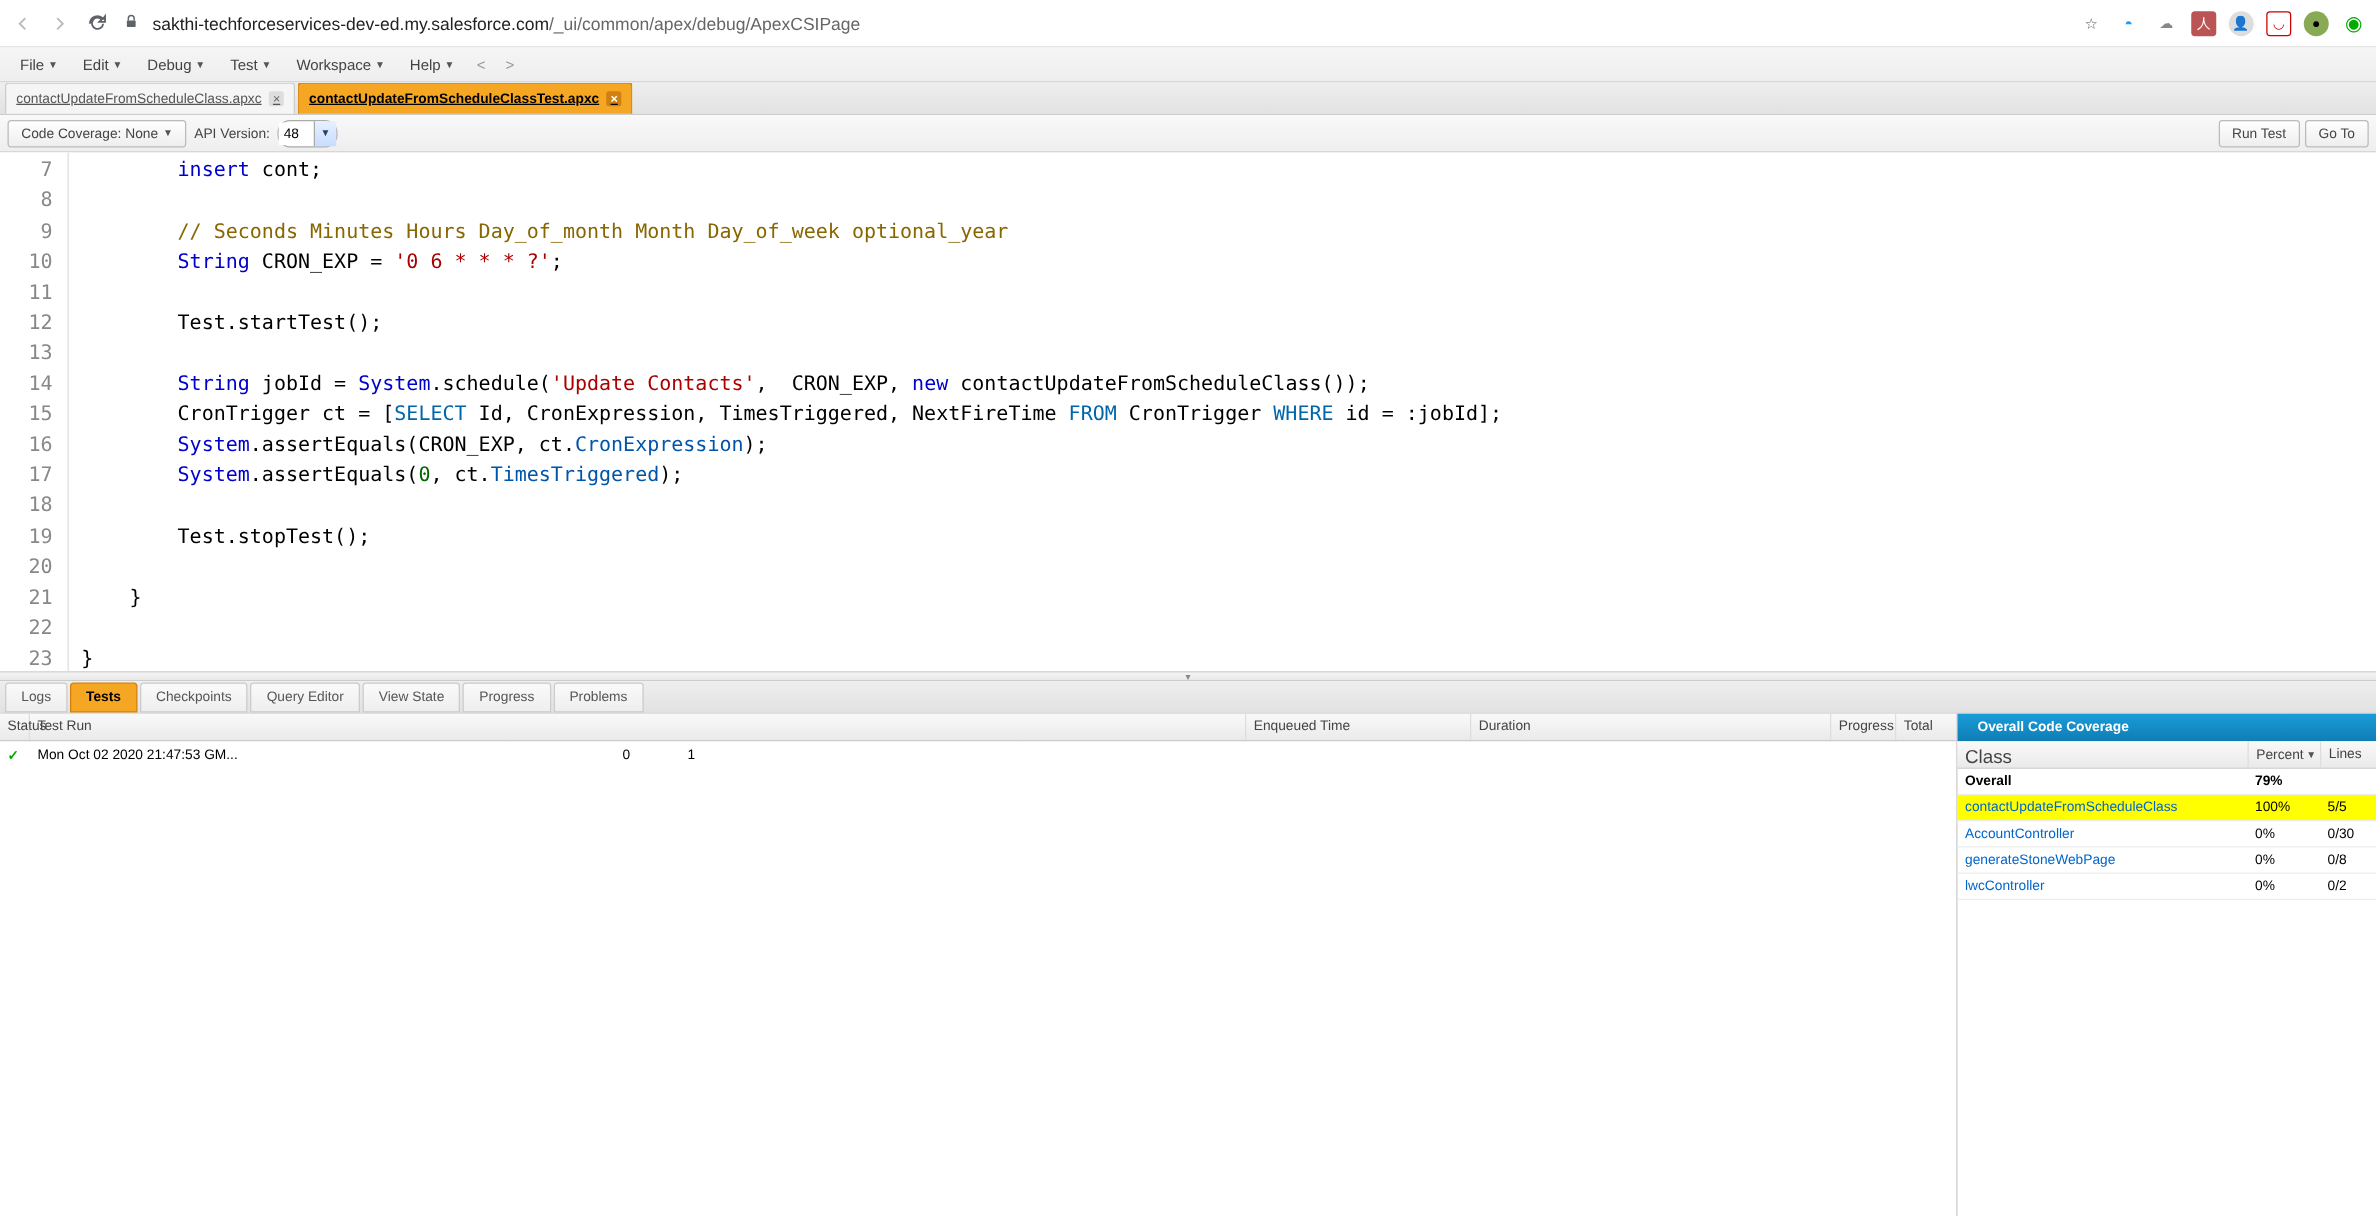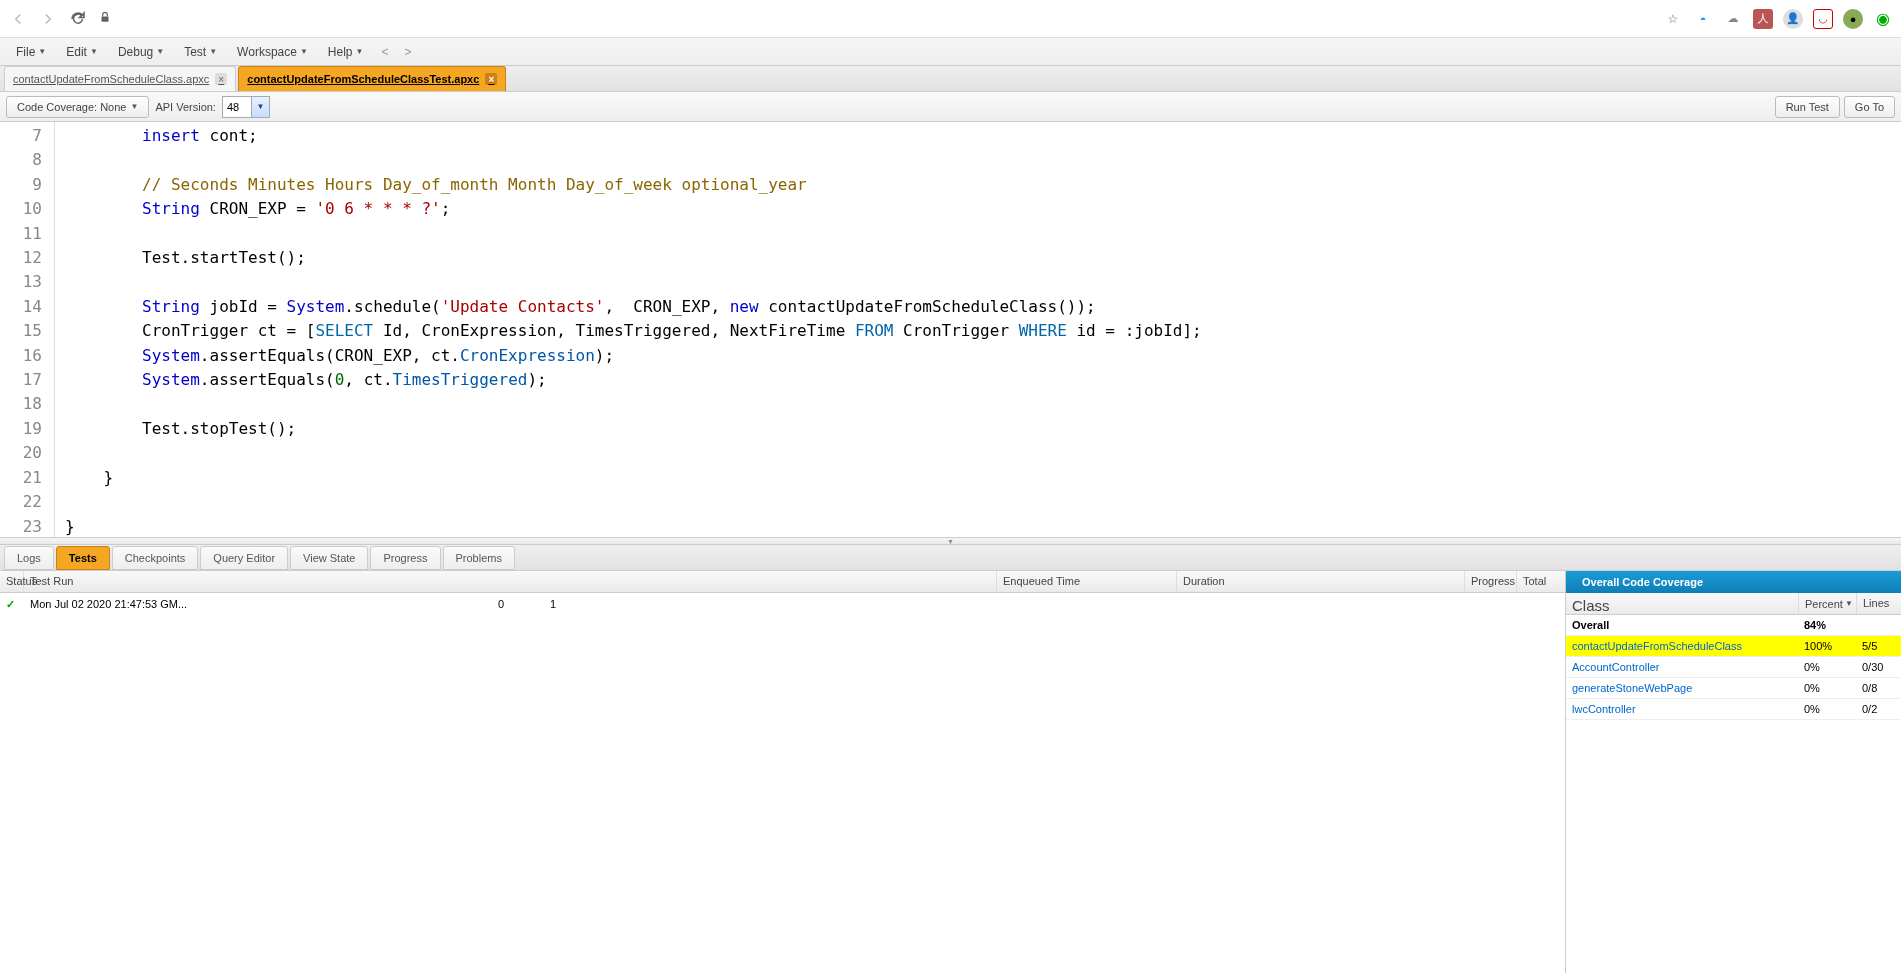--- a/index.html
+++ b/index.html
@@ -28,21 +28,21 @@
     .file-tabs { display: flex; height: 26px; background: linear-gradient(#eee, #e2e2e2); border-bottom: 1px solid #ccc; padding-left: 4px; }
     .file-tab { display: flex; align-items: center; padding: 0 8px; border: 1px solid #ccc; border-bottom: none; background: #f5f5f5; margin-right: 2px; border-radius: 3px 3px 0 0; font-size: 11px; color: #555; cursor: pointer; text-decoration: underline; }
     .file-tab.active { background: #f5a623; color: #000; font-weight: bold; border-color: #d08010; }
     .tab-close { margin-left: 6px; width: 12px; height: 12px; display: flex; align-items: center; justify-content: center; background: #ddd; border-radius: 2px; font-size: 10px; color: #666; }
     .file-tab.active .tab-close { background: #d08010; color: #fff; }
     
     
     .toolbar { display: flex; align-items: center; height: 30px; padding: 0 6px; background: linear-gradient(#f9f9f9, #eee); border-bottom: 1px solid #ccc; }
     .tool-btn { padding: 4px 10px; border: 1px solid #bbb; background: linear-gradient(#fff, #eee); border-radius: 3px; color: #444; cursor: pointer; display: flex; align-items: center; gap: 4px; font-size: 11px; }
     .tool-label { padding: 0 6px; color: #444; font-size: 11px; }
-    .api-select { display: flex; align-items: center; border: 1px solid #aaa; background: #fff; border-radius: 0; }
+    .api-select { display: flex; align-items: center; border: 1px solid #aaa; background: #fff; border-radius: 10px; }
     .api-input { width: 28px; padding: 3px 4px; border: none; font-size: 11px; }
     .api-dd { width: 18px; height: 20px; background: linear-gradient(#e8f0ff, #c8dcff); border-left: 1px solid #aaa; display: flex; align-items: center; justify-content: center; }
     .toolbar-right { margin-left: auto; display: flex; gap: 4px; }
     
     
     .editor { display: flex; height: 415px; background: #fff; overflow: hidden; font-family: 'Consolas', 'Monaco', monospace; font-size: 16px; }
     .gutter { width: 55px; background: #fff; border-right: 1px solid #ddd; text-align: right; padding-right: 12px; color: #888; line-height: 24.4px; padding-top: 2px; }
     .code { flex: 1; padding-left: 10px; line-height: 24.4px; padding-top: 2px; white-space: pre; }
     .kw { color: #0000cc; }
     .sel { color: #0066aa; }
@@ -114,20 +114,23 @@
           <path d="M4 12a8 8 0 0 1 14-5.3L20 4v6h-6l2.5-2.5A6 6 0 1 0 18 12" stroke="currentColor" stroke-width="2" fill="none"></path>
         </svg>
     </span>
   </div>
   <div class="address-area">
     <span class="lock">
       <svg width="14" height="14" viewBox="0 0 24 24">
           <rect x="6" y="11" width="12" height="9" rx="1" fill="currentColor"></rect>
           <path d="M8 11V8a4 4 0 0 1 8 0v3" stroke="currentColor" stroke-width="2" fill="none"></path>
         </svg>
+    </span>
+    <span class="url">
+      <span class="domain">sakthi-techforceservices-dev-ed.my.salesforce.com</span><span class="path">/_ui/common/apex/debug/ApexCSIPage</span>
     </span>
   </div>
   <div class="browser-right">
     <span class="browser-icon">☆</span>
     <span class="ext-icon" style="color:#1a9cff">◓</span>
     <span class="ext-icon" style="color:#888">☁</span>
     <span class="ext-icon" style="background:#b55;color:#fff">人</span>
     <span class="ext-icon" style="border-radius:50%;background:#ddd">👤</span>
     <span class="ext-icon" style="border:1px solid #c00;color:#c00">◡</span>
     <span class="ext-icon" style="border-radius:50%;background:#8a5">●</span>
@@ -251,40 +254,40 @@
     <div class="test-header">
       <div class="th-cell th-status">Status</div>
       <div class="th-cell th-run">Test Run</div>
       <div class="th-cell th-time">Enqueued Time</div>
       <div class="th-cell th-dur">Duration</div>
       <div class="th-cell th-fail">Progress</div>
       <div class="th-cell th-total">Total</div>
     </div>
     <div class="test-row">
       <div class="tr-cell th-status"><span class="check">✓</span></div>
-      <div class="tr-cell th-time">Mon Jul 02 2020 21:47:53 GM...</div>
+      <div class="tr-cell th-time">Mon Oct 02 2020 21:47:53 GM...</div>
       <div class="tr-cell th-dur"></div>
       <div class="tr-cell th-fail">0</div>
       <div class="tr-cell th-total">1</div>
     </div>
   </div>
 
   <div class="coverage-panel">
     <div class="cov-title">Overall Code Coverage</div>
     <div class="cov-header">
       <div class="ch-class">Class</div>
       <div class="ch-pct">
           <span>Percent</span>
           <span class="sort-ind">▼</span>
         </div>
       <div class="ch-lines">Lines</div>
     </div>
     <div class="cov-row overall">
       <div class="cr-class">Overall</div>
-      <div class="cr-pct">84%</div>
+      <div class="cr-pct">79%</div>
       <div class="cr-lines"></div>
     </div>
     <div class="cov-row hl">
       <div class="cr-class">contactUpdateFromScheduleClass</div>
       <div class="cr-pct">100%</div>
       <div class="cr-lines">5/5</div>
     </div>
     <div class="cov-row">
       <div class="cr-class">AccountController</div>
       <div class="cr-pct">0%</div>

